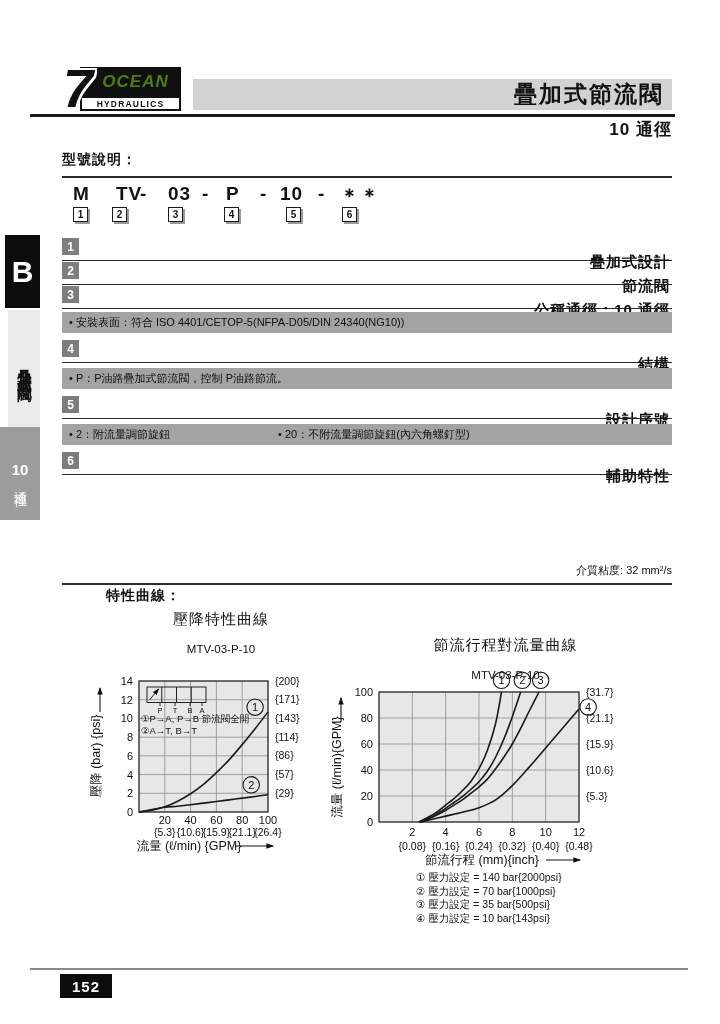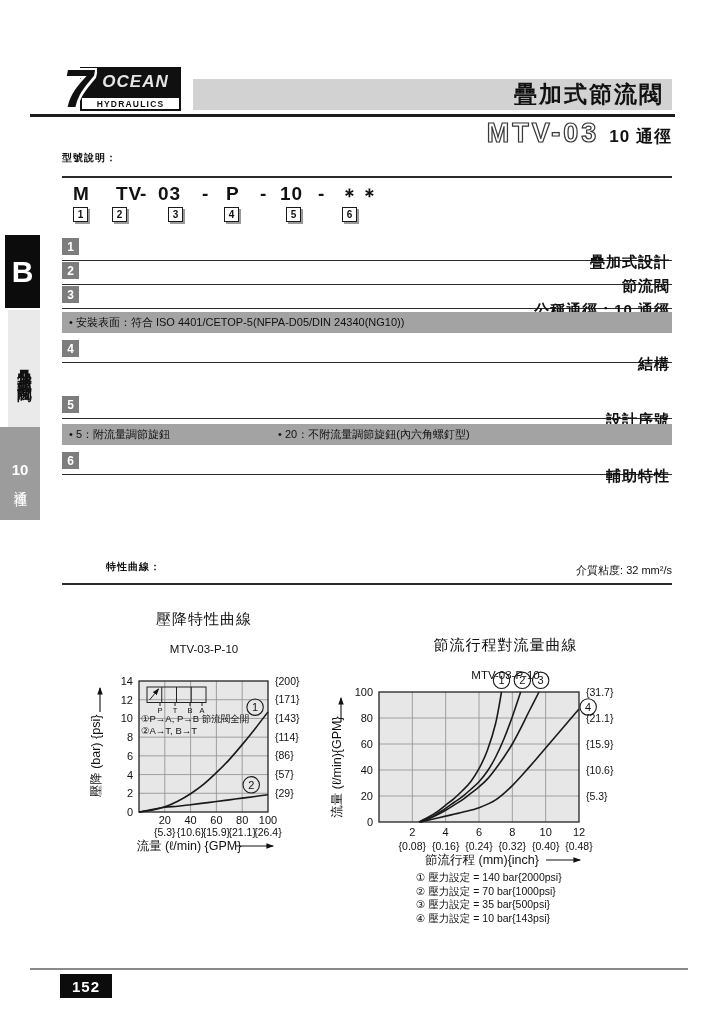--- a/index.html
+++ b/index.html
@@ -3,41 +3,41 @@
 <meta charset="utf-8">
 <style>
   * { margin:0; padding:0; box-sizing:border-box; }
   html,body { background:#fff; }
   body { font-family:"Liberation Sans","DejaVu Sans",sans-serif; color:#111; }
   .page { position:relative; width:720px; height:1024px; background:#fff; overflow:hidden; }
 
   
   .logo { position:absolute; left:65px; top:67px; width:116px; height:44px; }
   .logo-top { position:absolute; left:15px; top:0; right:0; height:29px; background:#101010;
-              color:#e5e5e5; font-weight:bold; font-style:italic; font-size:17px; letter-spacing:1px;
+              color:#4d7c0f; font-weight:bold; font-style:italic; font-size:17px; letter-spacing:1px;
               display:flex; align-items:center; justify-content:center; padding-left:10px; }
   .logo-bottom { position:absolute; left:15px; right:0; bottom:0; height:15px; background:#fff;
                  border:2px solid #101010; font-size:8.5px; font-weight:bold; letter-spacing:1.2px;
                  display:flex; align-items:center; justify-content:center; }
   .logo-seven { position:absolute; left:-2px; top:-6px; font-size:54px; font-weight:bold; font-style:italic;
                 color:#101010; z-index:2; line-height:1;
                 text-shadow:2px 0 #fff,-2px 0 #fff,0 2px #fff,0 -2px #fff,2px 2px #fff,-2px -2px #fff,2px -2px #fff,-2px 2px #fff; }
   .banner { position:absolute; left:193px; top:79px; width:479px; height:31px; background:#d2d2d2;
             display:flex; align-items:center; justify-content:flex-end; padding-right:8px;
             font-size:23px; font-weight:bold; letter-spacing:2px; }
   .rule-thick { position:absolute; left:30px; top:114px; width:645px; height:2.5px; background:#1c1c1c; }
   .model-line { position:absolute; left:380px; top:118px; width:292px; display:flex; justify-content:flex-end;
                 align-items:baseline; gap:10px; }
   .model-code { font-size:27px; font-weight:bold; letter-spacing:3px; color:#fff;
                 -webkit-text-stroke:1.2px #3a3a3a;
                 text-shadow:0 0 1px #555; }
   .model-size { font-size:17px; font-weight:bold; letter-spacing:1px; color:#111; }
 
   
-  .section-heading { position:absolute; font-size:10px; font-weight:bold; letter-spacing:1px; }
+  .section-heading { position:absolute; font-size:14px; font-weight:bold; letter-spacing:1px; }
   .rule-mid { position:absolute; left:62px; width:610px; height:1.6px; background:#2a2a2a; }
   .code-seg { position:absolute; top:183px; font-size:19px; font-weight:bold; letter-spacing:1px; }
   .code-idx { position:absolute; top:207px; width:15px; height:15px; background:#fff; border:1.5px solid #1b1b1b;
               box-shadow:2px 2px 0 #9a9a9a; font-size:10px; font-weight:bold;
               display:flex; align-items:center; justify-content:center; }
   .mrow { position:absolute; left:62px; width:610px; height:23px; border-bottom:1.6px solid #2a2a2a; }
   .mrow .num { position:absolute; left:0; top:0; width:17px; height:17px; background:#7d7d7d; color:#fff;
                font-size:12px; font-weight:bold; display:flex; align-items:center; justify-content:center; }
   .mrow .ttl { position:absolute; right:2px; top:13px; height:21px; line-height:21px; font-size:15px;
                font-weight:bold; letter-spacing:1px; }
@@ -76,31 +76,30 @@
 <div class="page">
 
   <div class="logo">
     <div class="logo-seven">7</div>
     <div class="logo-top">OCEAN</div>
     <div class="logo-bottom">HYDRAULICS</div>
   </div>
   <div class="banner">疊加式節流閥</div>
   <div class="rule-thick"></div>
   <div class="model-line">
-    <span class="model-code">MTV-03</span>
     <span class="model-size">10 通徑</span>
   </div>
 
   <div class="section-heading" style="left:62px; top:151px;">型號說明：</div>
   <div class="rule-mid" style="top:176px;"></div>
 
   <span class="code-seg" style="left:73px;">M</span>
   <span class="code-seg" style="left:116px;">TV</span>
   <span class="code-seg" style="left:140px;">-</span>
-  <span class="code-seg" style="left:158px;">03</span>
+  <span class="code-seg" style="left:168px;">03</span>
   <span class="code-seg" style="left:202px;">-</span>
   <span class="code-seg" style="left:226px;">P</span>
   <span class="code-seg" style="left:260px;">-</span>
   <span class="code-seg" style="left:280px;">10</span>
   <span class="code-seg" style="left:318px;">-</span>
   <span class="code-seg" style="left:340px;">＊＊</span>
 
   <span class="code-idx" style="left:73px;">1</span>
   <span class="code-idx" style="left:112px;">2</span>
   <span class="code-idx" style="left:168px;">3</span>
@@ -118,45 +117,46 @@
   </div>
   <div class="mrow" style="top:286px;">
     <span class="num">3</span>
     <span class="ttl">公稱通徑：10 通徑</span>
   </div>
   <div class="mnote" style="top:312px;">• 安裝表面：符合 ISO 4401/CETOP-5(NFPA-D05/DIN 24340(NG10))</div>
   <div class="mrow" style="top:340px;">
     <span class="num">4</span>
     <span class="ttl">結構</span>
   </div>
+  <div class="mnote" style="top:368px;">• P：P油路疊加式節流閥，控制 P油路節流。</div>
   <div class="mrow" style="top:396px;">
     <span class="num">5</span>
     <span class="ttl">設計序號</span>
   </div>
   <div class="mnote" style="top:424px;">
-    <span>• 5：附流量調節旋鈕</span>
+    <span>• 2：附流量調節旋鈕</span>
     <span class="part2">• 20：不附流量調節旋鈕(內六角螺釘型)</span>
   </div>
   <div class="mrow" style="top:452px;">
     <span class="num">6</span>
     <span class="ttl">輔助特性</span>
   </div>
 
   <div class="side-b">B</div>
   <div class="side-cat">疊加式節流閥</div>
   <div class="side-size">
     <span class="n">10</span>
     <span class="t">通徑</span>
   </div>
 
-  <div class="section-heading" style="left:62px; top:560px;padding-left:44px;">特性曲線：</div>
+  <div class="section-heading" style="left:62px; top:587px;padding-left:44px;">特性曲線：</div>
   <div class="viscosity">介質粘度: 32 mm²/s</div>
   <div class="rule-mid" style="top:583px;"></div>
 
-  <div class="chart-title" style="left:104px; top:610px; width:200px;">
+  <div class="chart-title" style="left:121px; top:610px; width:200px;">
     <div class="t">壓降特性曲線</div>
     <div class="s">MTV-03-P-10</div>
   </div>
   <div class="chart-title" style="left:398px; top:636px; width:215px;">
     <div class="t">節流行程對流量曲線</div>
     <div class="s">MTV-03-P-10</div>
   </div>
 
   <svg id="chart1" style="left:85px; top:650px;" width="255" height="230" viewBox="0 0 255 230">
       <defs>

